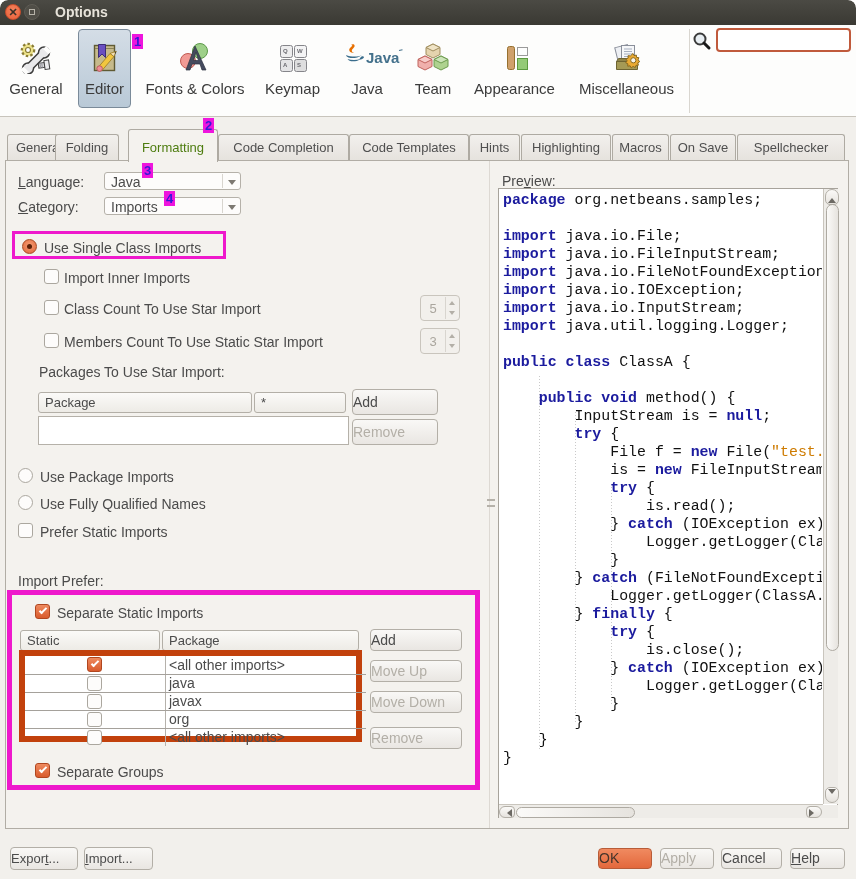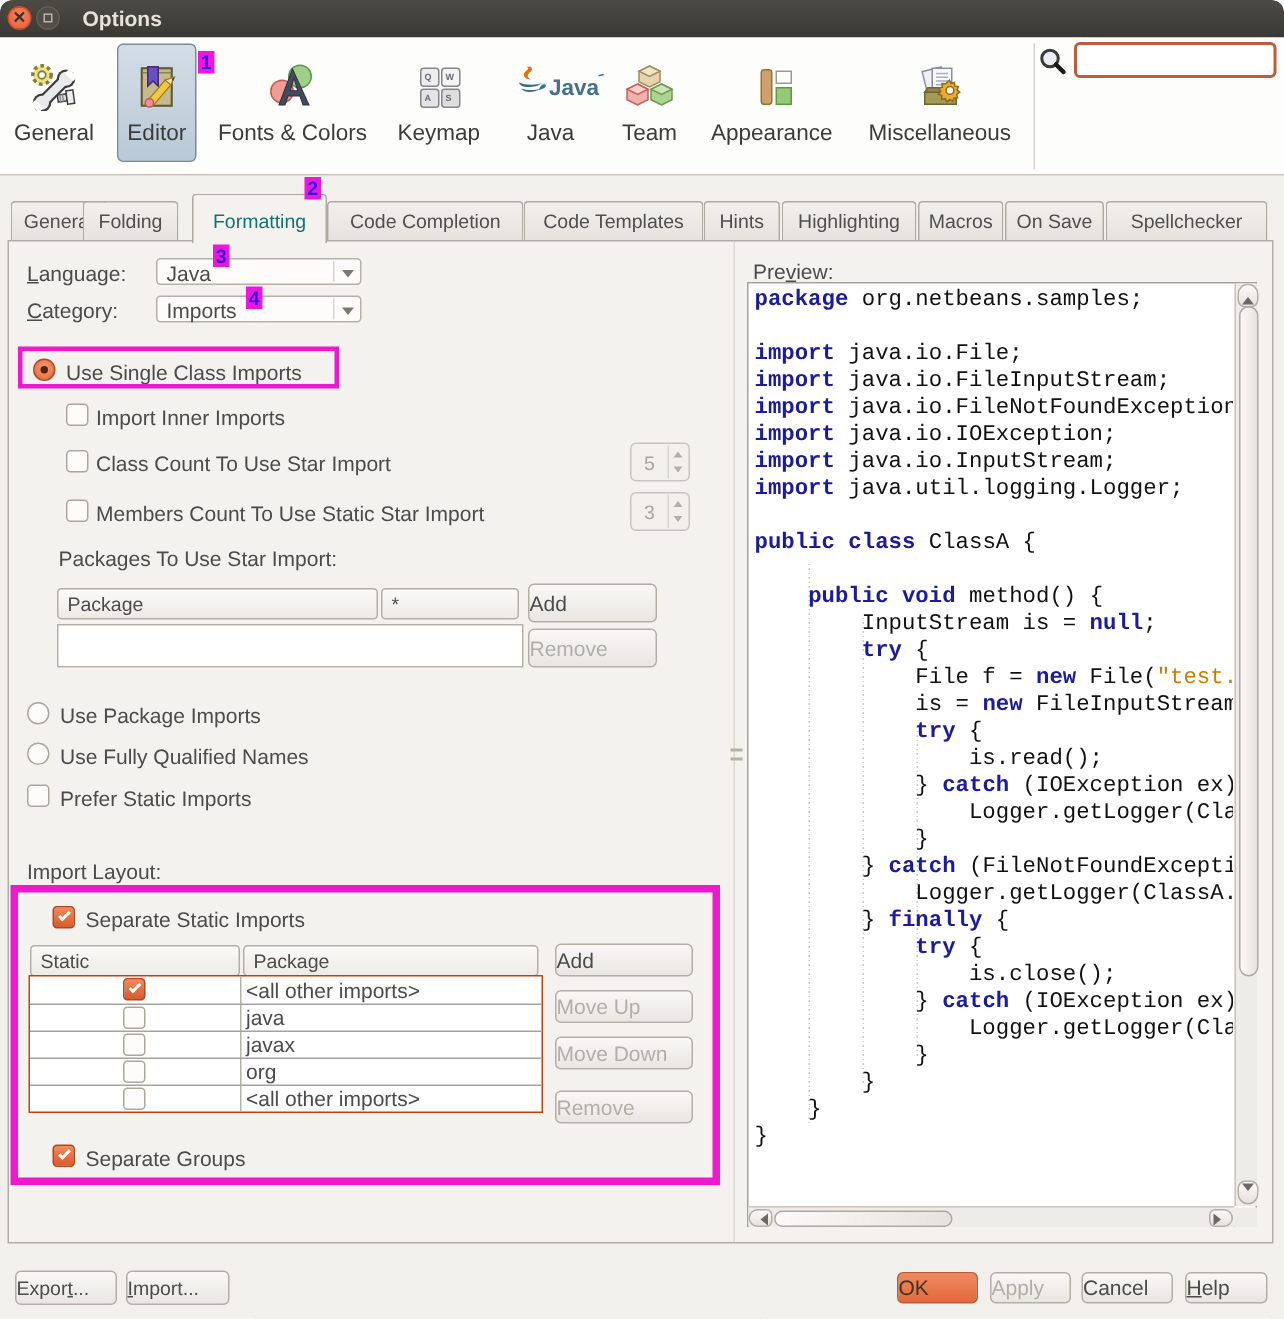--- a/index.html
+++ b/index.html
@@ -13,21 +13,21 @@
 
 .tool{position:absolute;left:0;top:25px;width:856px;height:92px;background:#fdfdfc;border-bottom:1px solid #c8c4bc}
 .tbtn{position:absolute;top:0;height:92px;text-align:center}
 .tlabel{position:absolute;left:0;right:0;top:55px;font-size:15px;color:#3b3b3b;white-space:nowrap}
 .ticon{position:absolute;top:17px;left:50%;margin-left:-16px;width:32px;height:32px}
 .sel{position:absolute;left:78px;top:4px;width:53px;height:79px;border:1px solid #7a8a99;border-radius:4px;background:linear-gradient(#d4dde6,#b9c9d7)}
 .tsep{position:absolute;left:689px;top:4px;width:1px;height:84px;background:#d9d6d0}
 .sfield{position:absolute;left:716px;top:3px;width:135px;height:24px;background:#fff;border:2px solid #c05a3c;border-radius:4px}
 
 .tab{position:absolute;top:134px;height:27px;background:linear-gradient(#f2f0ed,#e5e2dd);border:1px solid #aeaaa2;border-bottom:none;border-radius:3px 3px 0 0;font-size:13px;color:#4f4f4f;text-align:center;line-height:26px;white-space:nowrap}
-.tabsel{top:129px;height:33px;background:#f4f2ee;color:#0f766e;z-index:5;line-height:36px}
+.tabsel{top:129px;height:33px;background:#f4f2ee;color:#4d7c0f;z-index:5;line-height:36px}
 
 .panel{position:absolute;left:5px;top:160px;width:844px;height:669px;background:#f4f2ee;border:1px solid #b1ada5}
 
 .lbl{position:absolute;font-size:14px;color:#4b4b4b;white-space:nowrap}
 .combo{position:absolute;left:104px;width:137px;height:18px;background:#fdfcfb;border:1px solid #b5b1a9;border-radius:3px;font-size:14px;color:#4b4b4b}
 .combo span{position:absolute;left:6px;top:1px}
 .combo .div{position:absolute;right:17px;top:1px;bottom:1px;width:1px;background:#d8d5cf}
 .combo .ar{position:absolute;right:4px;top:7px;width:0;height:0;border:4px solid transparent;border-top:5px solid #7d7972}
 .cb{position:absolute;width:15px;height:15px;background:#fdfcfb;border:1px solid #aba79f;border-radius:3px}
 .cb.on{background:linear-gradient(#ee8a5f,#d95b2d);border:1px solid #b0461f}
@@ -236,29 +236,29 @@
   <div class="hdr" style="left:254px;top:392px;width:92px">*</div>
   <div class="abs" style="left:38px;top:416px;width:311px;height:29px;background:#fff;border:1px solid #b5b1a9"></div>
   <div class="btn" style="left:352px;top:389px;width:86px;height:26px;line-height:24px">Add</div>
   <div class="btn dis" style="left:352px;top:419px;width:86px;height:26px;line-height:24px">Remove</div>
   <div class="rd" style="left:18px;top:468px"></div>
   <div class="lbl" style="left:40px;top:469px">Use Package Imports</div>
   <div class="rd" style="left:18px;top:495px"></div>
   <div class="lbl" style="left:40px;top:496px">Use Fully Qualified Names</div>
   <div class="cb" style="left:18px;top:523px"></div>
   <div class="lbl" style="left:40px;top:524px">Prefer Static Imports</div>
-  <div class="lbl" style="left:18px;top:573px">Import Layout:</div>
+  <div class="lbl" style="left:18px;top:573px">Import Prefer:</div>
   <div class="mag" style="left:7px;top:590px;width:473px;height:200px;border-width:5px"></div>
   <div class="cb on" style="left:35px;top:604px">
       <i></i>
     </div>
   <div class="lbl" style="left:57px;top:605px">Separate Static Imports</div>
   <div class="hdr" style="left:20px;top:630px;width:140px">Static</div>
   <div class="hdr" style="left:162px;top:630px;width:197px">Package</div>
-  <div id="table" class="abs" style="left:19px;top:650px;width:343px;height:92px;background:#fff;border:1px solid #c2410c">
+  <div id="table" class="abs" style="left:19px;top:650px;width:343px;height:92px;background:#fff;border:6px solid #c2410c">
     <div class="abs" style="left:140px;top:0;width:1px;height:90px;background:#b5b1ab"></div>
     <div class="abs" style="left:0;top:18px;width:341px;height:1px;background:#a5a19b"></div>
     <div class="abs" style="left:0;top:36px;width:341px;height:1px;background:#a5a19b"></div>
     <div class="abs" style="left:0;top:54px;width:341px;height:1px;background:#a5a19b"></div>
     <div class="abs" style="left:0;top:72px;width:341px;height:1px;background:#a5a19b"></div>
     <div class="cb on" style="left:62px;top:1px;width:15px;height:15px">
         <i></i>
       </div>
     <div class="cb" style="left:62px;top:20px"></div>
     <div class="cb" style="left:62px;top:38px"></div>

